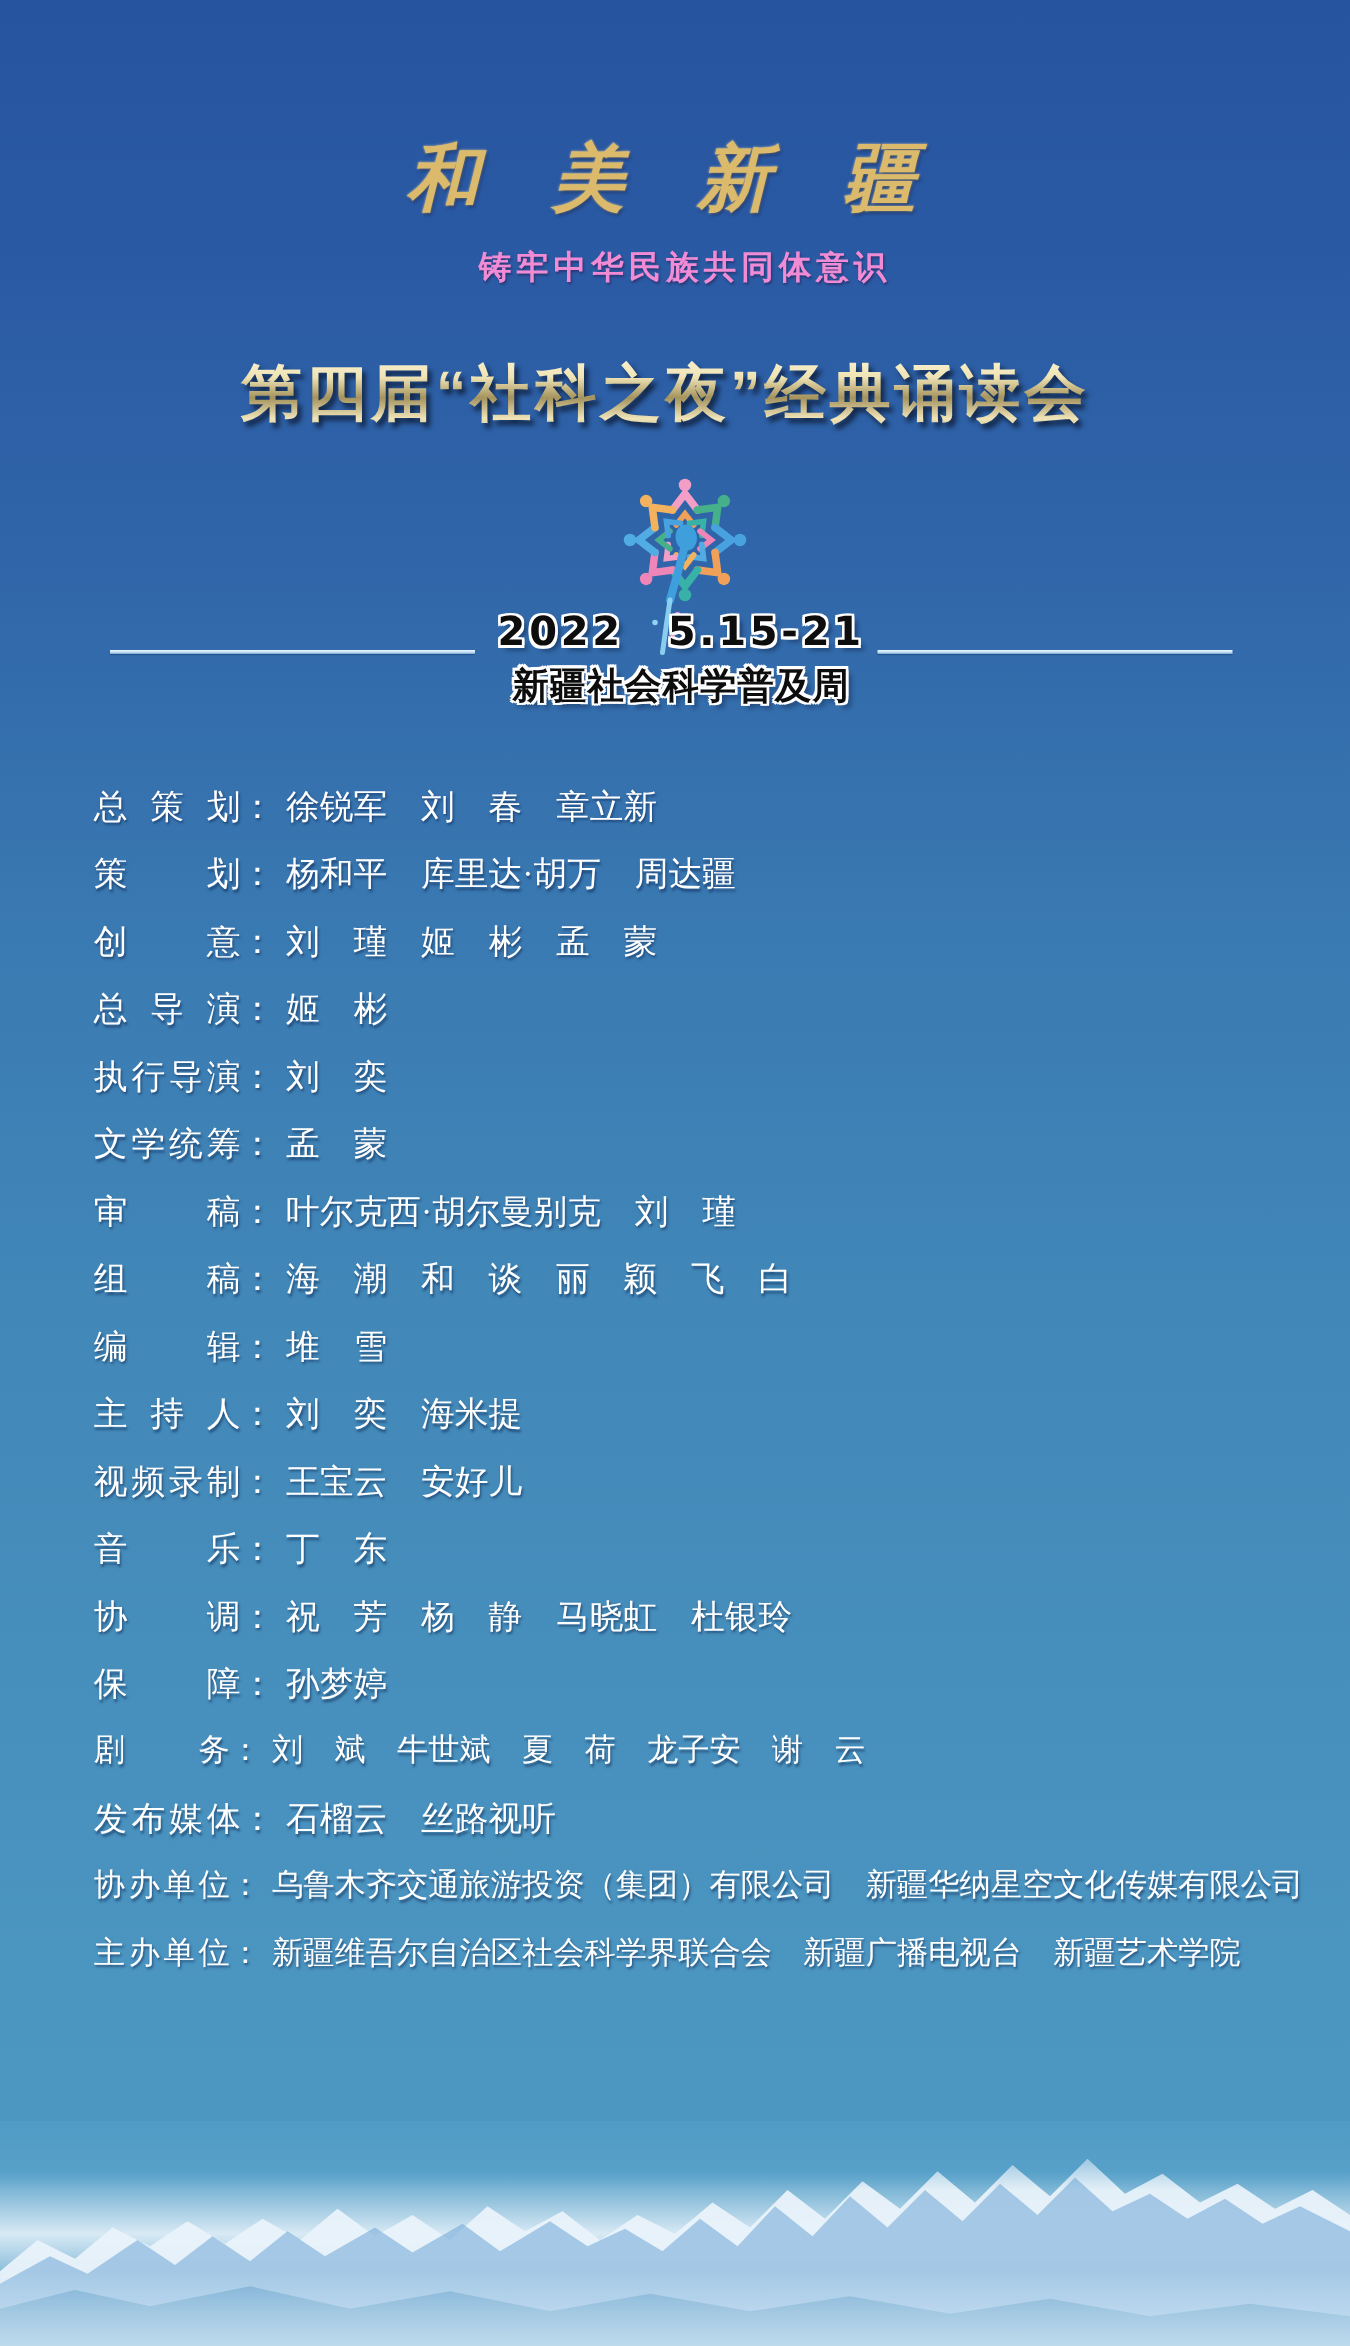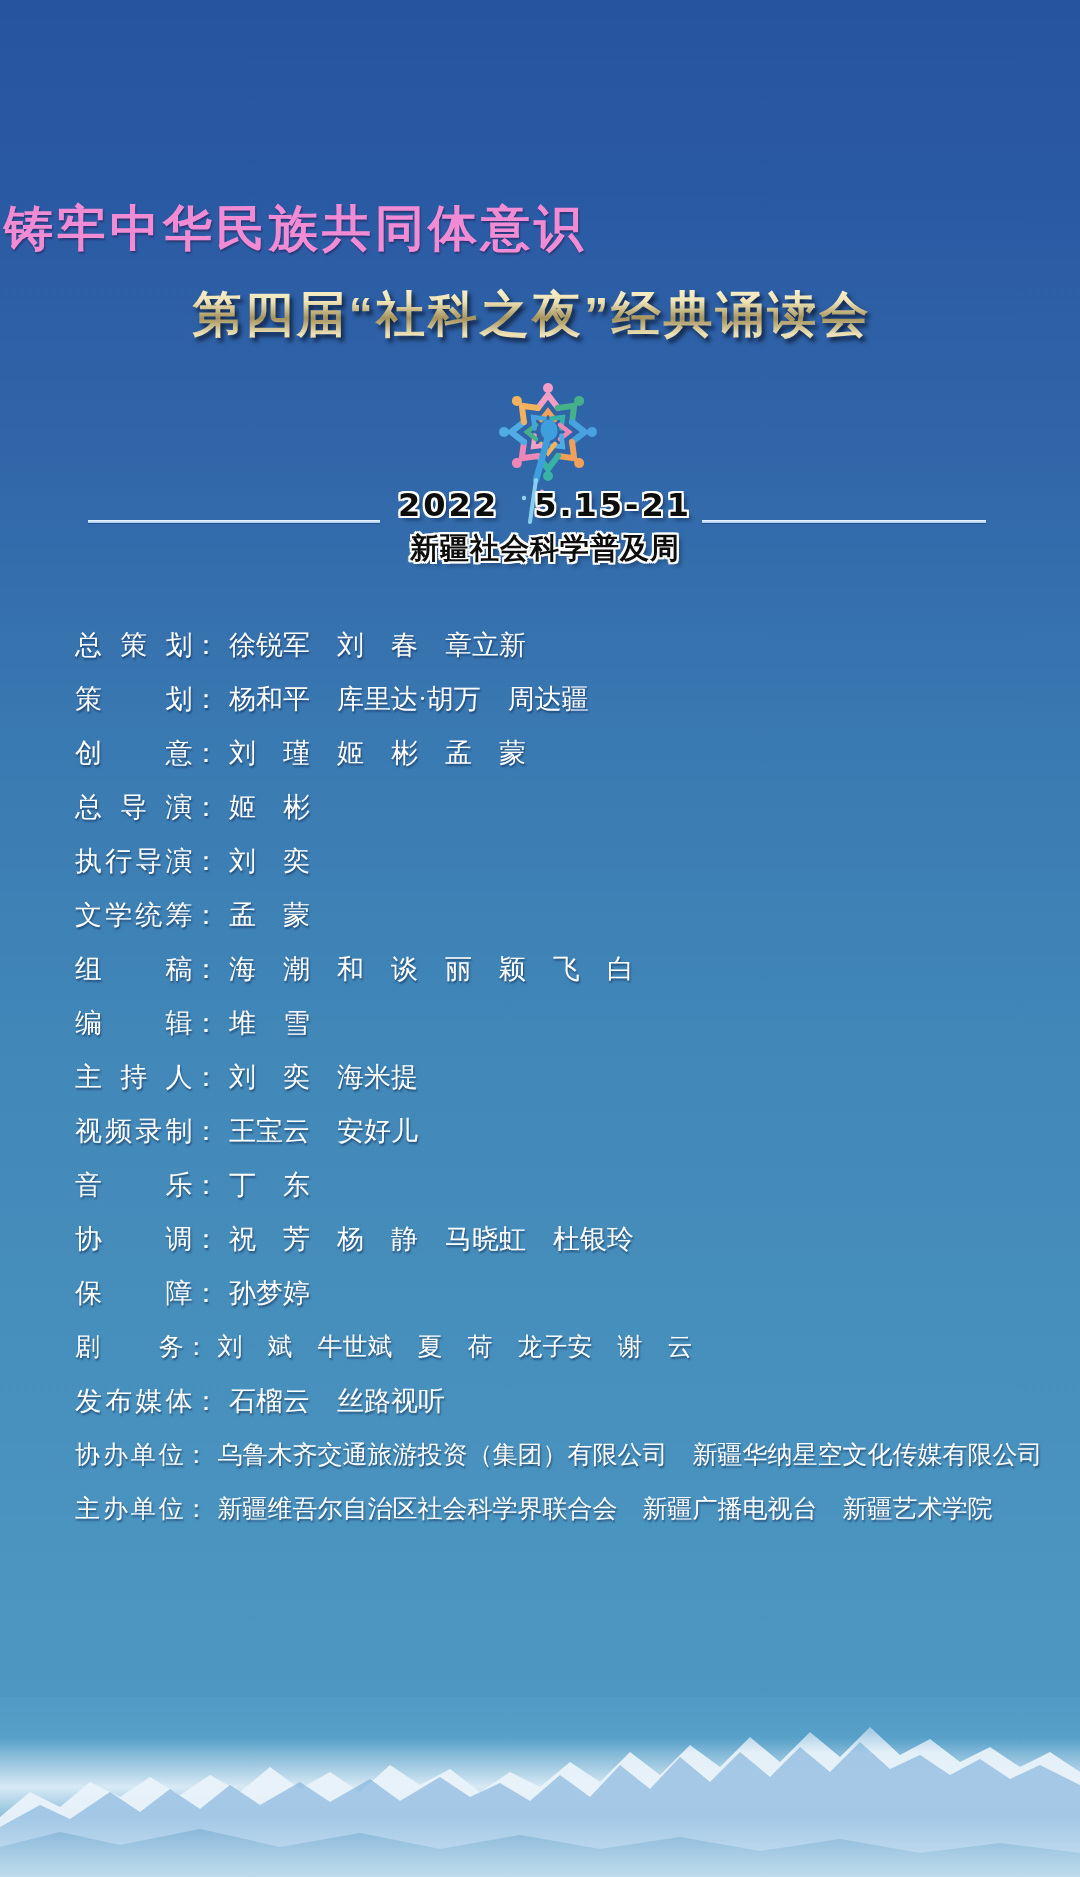--- a/index.html
+++ b/index.html
@@ -18,23 +18,23 @@
   .calligraphy{
     position:absolute;top:104px;left:0;right:0;
     text-align:center;
     font-family:"Liberation Serif","DejaVu Serif",serif;
     font-style:italic;font-weight:bold;
     font-size:58px;letter-spacing:22px;
     color:#dcba6c;
     text-shadow:1px 2px 3px rgba(0,0,30,.45), 0 0 2px #f6e7b0;
   }
   .slogan{
-    position:absolute;top:196px;left:4px;right:0;
-    text-align:left;
-    font-weight:bold;font-size:49px;letter-spacing:4px;
+    position:absolute;top:196px;left:16px;right:0;
+    text-align:center;
+    font-weight:bold;font-size:26px;letter-spacing:4px;
     color:#f18cd4;
     text-shadow:1px 2px 2px rgba(40,0,50,.4);
   }
   .main-title{
     position:absolute;top:282px;left:0;right:16px;
     text-align:center;
     font-weight:bold;font-size:49px;letter-spacing:3px;
     background:linear-gradient(180deg,#fdf6d8 0%,#efe3b4 30%,#a5935d 55%,#efe3b8 80%,#c9b87e 100%);
     -webkit-background-clip:text;background-clip:text;
     color:transparent;
@@ -91,20 +91,21 @@
     background:linear-gradient(180deg,#fbfdff,#b7cfe6 60%,#8fb2d4);
     box-shadow:0 1px 2px rgba(20,50,100,.5);
   }
   .mountains{position:absolute;left:0;bottom:0;width:1080px;height:180px;}
 </style>
 </head>
 <body>
 
 <div class="poster">
 
+  <div class="calligraphy">和 美 新 疆</div>
 
   <div class="slogan">铸牢中华民族共同体意识</div>
 
   <div class="main-title">第四届“社科之夜”经典诵读会</div>
 
   <div class="logo">
     <svg width="140" height="150" viewBox="0 0 140 150" xmlns="http://www.w3.org/2000/svg">
       <g id="logo-ring">
           <g transform="rotate(0 72 52)">
             <path d="M62,28 L72,15 L82,28" stroke="#f29ec6" stroke-width="6" fill="none" stroke-linecap="round"></path>
@@ -166,20 +167,21 @@
     <div class="event-week">新疆社会科学普及周</div>
   </div>
 
   <div class="credits">
       <div class="credit-row"><span class="credit-label">总策划</span><span class="credit-colon">：</span><span class="credit-value">徐锐军　刘　春　章立新</span></div>
       <div class="credit-row"><span class="credit-label">策划</span><span class="credit-colon">：</span><span class="credit-value">杨和平　库里达·胡万　周达疆</span></div>
       <div class="credit-row"><span class="credit-label">创意</span><span class="credit-colon">：</span><span class="credit-value">刘　瑾　姬　彬　孟　蒙</span></div>
       <div class="credit-row"><span class="credit-label">总导演</span><span class="credit-colon">：</span><span class="credit-value">姬　彬</span></div>
       <div class="credit-row"><span class="credit-label">执行导演</span><span class="credit-colon">：</span><span class="credit-value">刘　奕</span></div>
       <div class="credit-row"><span class="credit-label">文学统筹</span><span class="credit-colon">：</span><span class="credit-value">孟　蒙</span></div>
+      <div class="credit-row"><span class="credit-label">审稿</span><span class="credit-colon">：</span><span class="credit-value">叶尔克西·胡尔曼别克　刘　瑾</span></div>
       <div class="credit-row"><span class="credit-label">组稿</span><span class="credit-colon">：</span><span class="credit-value">海　潮　和　谈　丽　颖　飞　白</span></div>
       <div class="credit-row"><span class="credit-label">编辑</span><span class="credit-colon">：</span><span class="credit-value">堆　雪</span></div>
       <div class="credit-row"><span class="credit-label">主持人</span><span class="credit-colon">：</span><span class="credit-value">刘　奕　海米提</span></div>
       <div class="credit-row"><span class="credit-label">视频录制</span><span class="credit-colon">：</span><span class="credit-value">王宝云　安好儿</span></div>
       <div class="credit-row"><span class="credit-label">音乐</span><span class="credit-colon">：</span><span class="credit-value">丁　东</span></div>
       <div class="credit-row"><span class="credit-label">协调</span><span class="credit-colon">：</span><span class="credit-value">祝　芳　杨　静　马晓虹　杜银玲</span></div>
       <div class="credit-row"><span class="credit-label">保障</span><span class="credit-colon">：</span><span class="credit-value">孙梦婷</span></div>
       <div class="credit-row long"><span class="credit-label">剧务</span><span class="credit-colon">：</span><span class="credit-value">刘　斌　牛世斌　夏　荷　龙子安　谢　云</span></div>
       <div class="credit-row"><span class="credit-label">发布媒体</span><span class="credit-colon">：</span><span class="credit-value">石榴云　丝路视听</span></div>
       <div class="credit-row long"><span class="credit-label">协办单位</span><span class="credit-colon">：</span><span class="credit-value">乌鲁木齐交通旅游投资（集团）有限公司　新疆华纳星空文化传媒有限公司</span></div>

